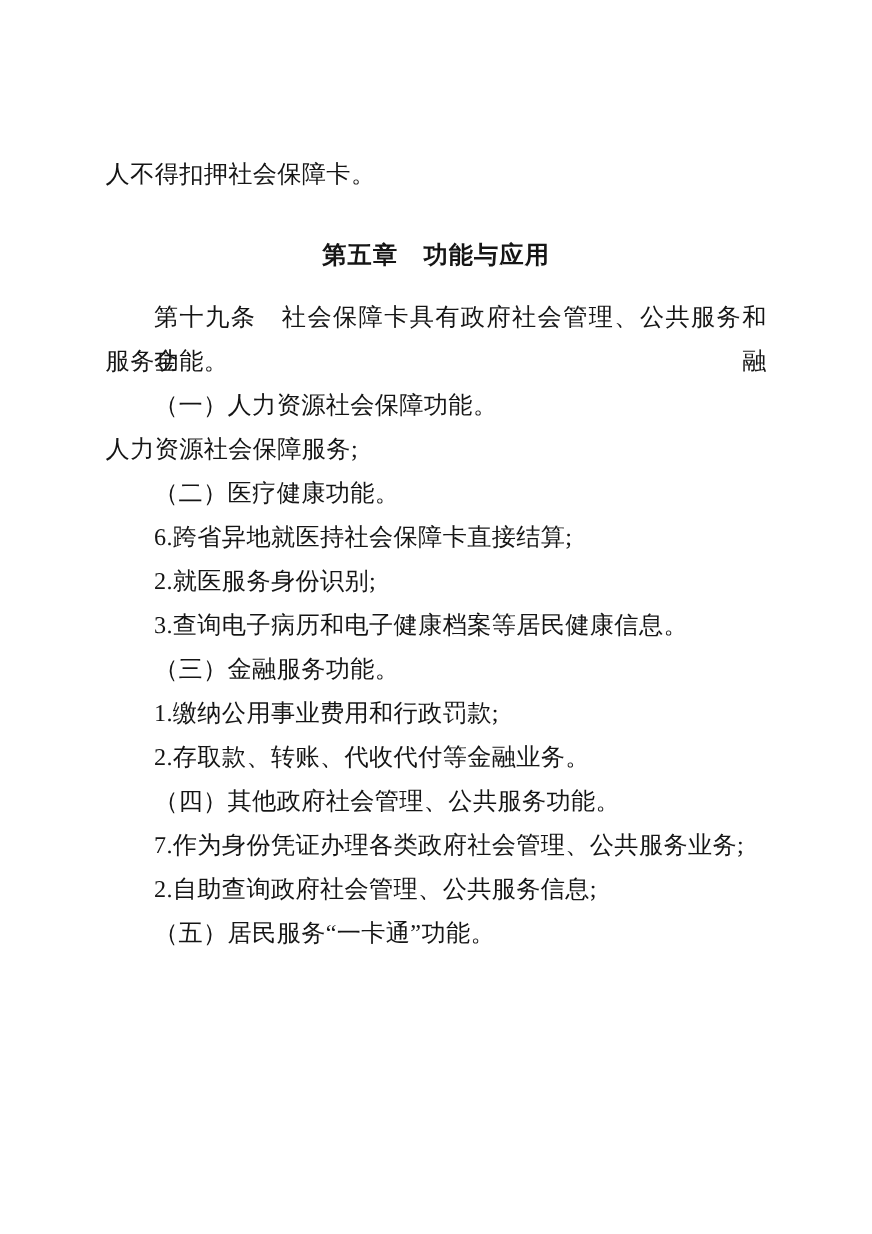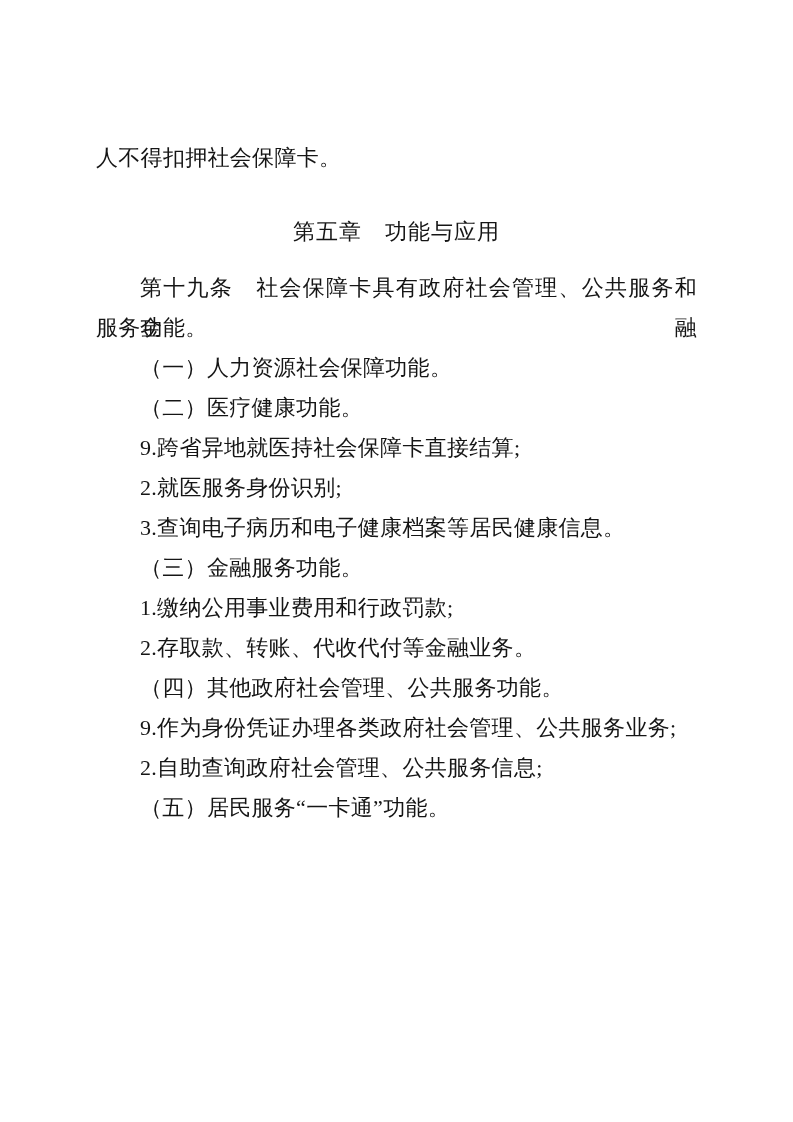--- a/index.html
+++ b/index.html
@@ -32,21 +32,21 @@
     padding-left: 44px;
   }
   .justify {
     text-align: justify;
     text-align-last: justify;
     text-justify: inter-character;
     margin-top: 16px;
   }
   .heading {
     font-family: "Liberation Sans", sans-serif;
-    font-weight: 400;
+    font-weight: 700;
     text-align: center;
     margin-top: 34px;
     letter-spacing: 1px;
   }
   .footer {
     position: absolute;
     top: 1030px;
     right: 96px;
     font-size: 17px;
     line-height: 20px;
@@ -57,26 +57,27 @@
 </head>
 <body>
 
 <div class="page">
   <div class="content">
     <div class="line">人不得扣押社会保障卡。</div>
     <div class="line heading">第五章　功能与应用</div>
     <div class="line indent justify">第十九条　社会保障卡具有政府社会管理、公共服务和金融</div>
     <div class="line">服务功能。</div>
     <div class="line indent">（一）人力资源社会保障功能。</div>
+    <div class="line">人力资源社会保障服务;</div>
     <div class="line indent">（二）医疗健康功能。</div>
-    <div class="line indent">9.跨省异地就医持社会保障卡直接结算;</div>
+    <div class="line indent">6.跨省异地就医持社会保障卡直接结算;</div>
     <div class="line indent">2.就医服务身份识别;</div>
     <div class="line indent">3.查询电子病历和电子健康档案等居民健康信息。</div>
     <div class="line indent">（三）金融服务功能。</div>
     <div class="line indent">1.缴纳公用事业费用和行政罚款;</div>
     <div class="line indent">2.存取款、转账、代收代付等金融业务。</div>
     <div class="line indent">（四）其他政府社会管理、公共服务功能。</div>
-    <div class="line indent">9.作为身份凭证办理各类政府社会管理、公共服务业务;</div>
+    <div class="line indent">7.作为身份凭证办理各类政府社会管理、公共服务业务;</div>
     <div class="line indent">2.自助查询政府社会管理、公共服务信息;</div>
     <div class="line indent">（五）居民服务“一卡通”功能。</div>
   </div>
   <div class="footer">– 7 –</div>
 </div>
 
 </body></html>

